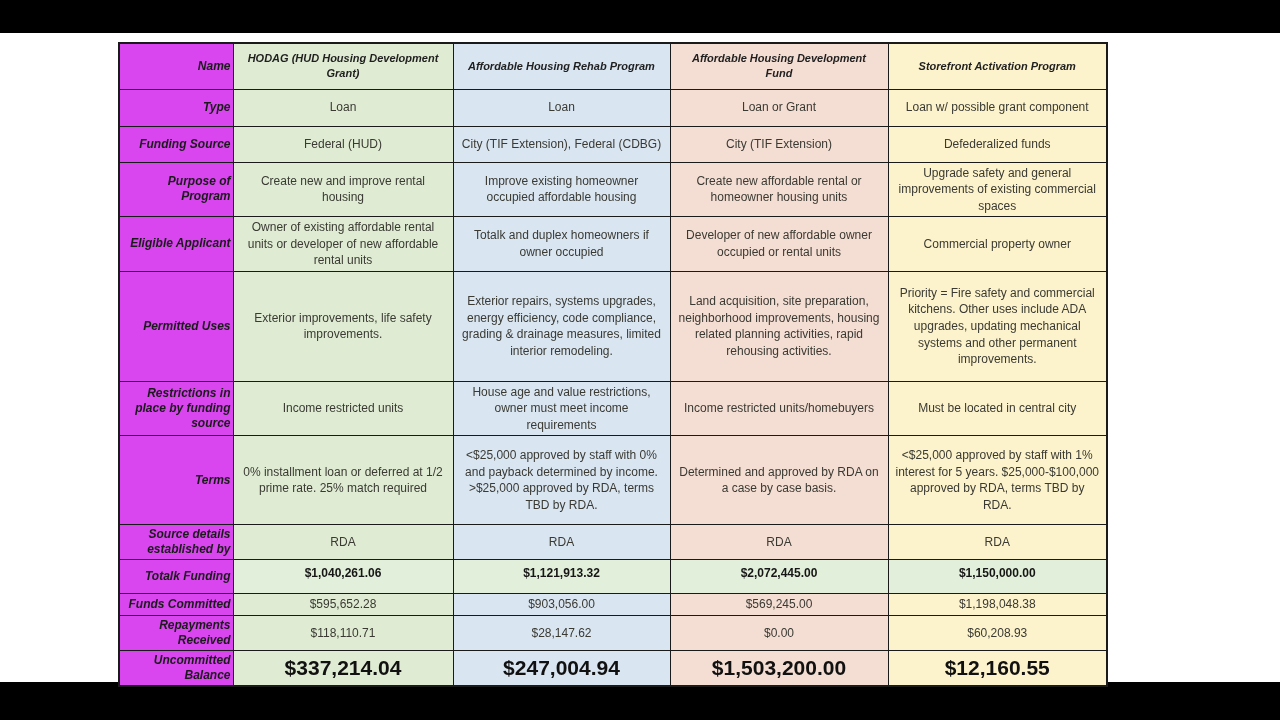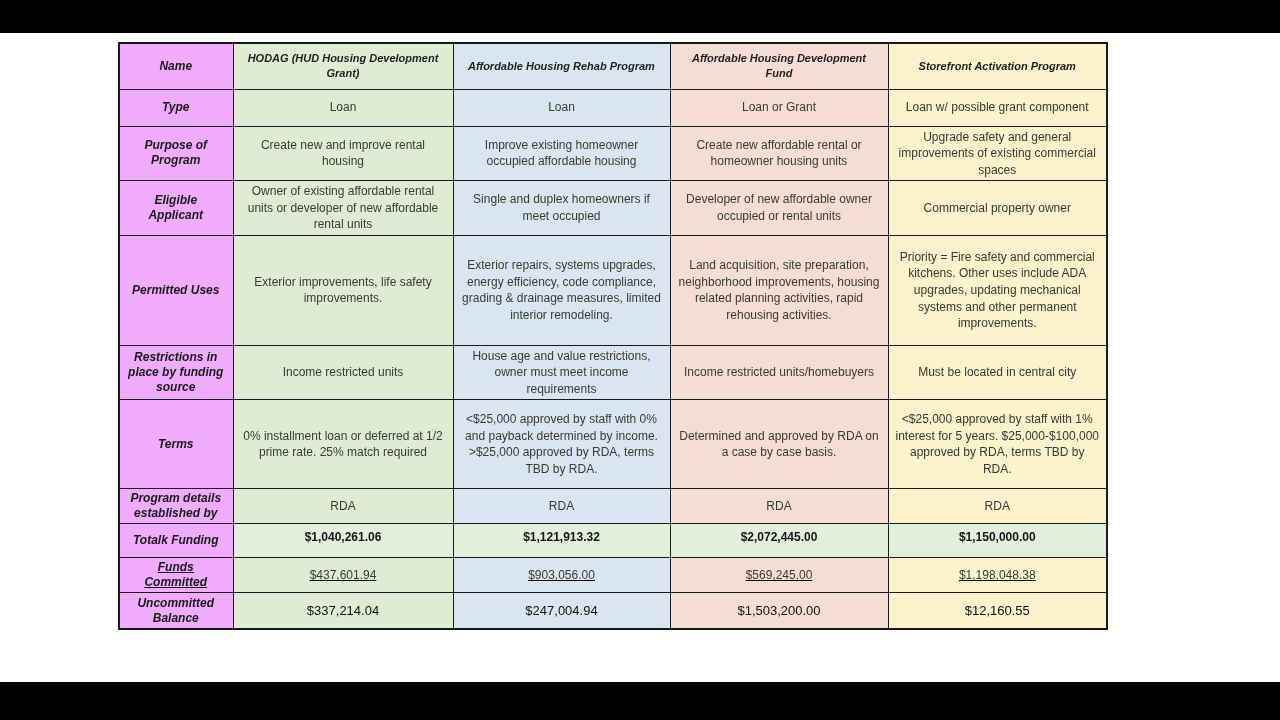--- a/index.html
+++ b/index.html
@@ -22,25 +22,25 @@
   .programs th, .programs td {
     border:1px solid #1a1a1a;
     padding:2px 7px;
     text-align:center; vertical-align:middle;
     color:#3a3a33;
     font-size:12px; line-height:1.38;
     overflow:hidden;
   }
   
   .programs th.rl {
-    background:#f0abfc;
-    text-align:center;
+    background:#d946ef;
+    text-align:right;
     font-style:italic; font-weight:bold;
     font-size:12px; color:#1a1a1a;
-    padding-right:8px; line-height:1.25;
+    padding-right:2px; line-height:1.25;
   }
   
   .programs th.prog {
     font-size:11px; font-weight:bold; font-style:italic;
     color:#1f1f1f; line-height:1.35;
   }
   
   .g  { background:var(--green,  #dfecd3); }
   .b  { background:var(--blue,   #d9e5f1); }
   .p  { background:var(--pink,   #f4ddd2); }
@@ -50,26 +50,26 @@
   tr.r0  { height:46px; }
   tr.r1  { height:37px; }
   tr.r2  { height:36px; }
   tr.r3  { height:52px;border-radius:9px; }
   tr.r4  { height:53px; }
   tr.r5  { height:110px; }
   tr.r6  { height:51px; }
   tr.r7  { height:89px; }
   tr.r8  { height:34px; }
   tr.r9  { height:34px; }
-  tr.r10 { height:19px;text-decoration:underline; }
+  tr.r10 { height:19px; }
   tr.r11 { height:35px; }
   tr.r12 { height:36px;margin-top:16px; }
   
   tr.r9 td  { font-weight:bold; color:#161616; padding-top:0; padding-bottom:8px; }
-  tr.r12 td { font-weight:normal; font-size:13px; color:#111111; }
+  tr.r12 td { font-weight:bold; font-size:21px; color:#111111; }
 </style>
 </head>
 <body>
 
 <div class="stage">
   <table class="programs">
     <colgroup>
       <col style="width:114px">
         <col style="width:220px">
         <col style="width:217px">
@@ -86,31 +86,38 @@
       </tr>
     </thead>
     <tbody>
       <tr class="r1">
         <th class="rl">Type</th>
         <td class="g">Loan</td>
         <td class="b">Loan</td>
         <td class="p">Loan or Grant</td>
         <td class="y">Loan w/ possible grant component</td>
       </tr>
+      <tr class="r2">
+        <th class="rl">Funding Source</th>
+        <td class="g">Federal (HUD)</td>
+        <td class="b">City (TIF Extension), Federal (CDBG)</td>
+        <td class="p">City (TIF Extension)</td>
+        <td class="y">Defederalized funds</td>
+      </tr>
       <tr class="r3">
         <th class="rl">Purpose of Program</th>
         <td class="g">Create new and improve rental housing</td>
         <td class="b">Improve existing homeowner occupied affordable housing</td>
         <td class="p">Create new affordable rental or homeowner housing units</td>
         <td class="y">Upgrade safety and general improvements of existing commercial spaces</td>
       </tr>
       <tr class="r4">
         <th class="rl">Eligible Applicant</th>
         <td class="g">Owner of existing affordable rental units or developer of new affordable rental units</td>
-        <td class="b">Single and duplex homeowners if meet occupied</td>
+        <td class="b">Totalk and duplex homeowners if owner occupied</td>
         <td class="p">Developer of new affordable owner occupied or rental units</td>
         <td class="y">Commercial property owner</td>
       </tr>
       <tr class="r5">
         <th class="rl">Permitted Uses</th>
         <td class="g">Exterior improvements, life safety improvements.</td>
         <td class="b">Exterior repairs, systems upgrades, energy efficiency, code compliance, grading &amp; drainage measures, limited interior remodeling.</td>
         <td class="p">Land acquisition, site preparation, neighborhood improvements, housing related planning activities, rapid rehousing activities.</td>
         <td class="y">Priority = Fire safety and commercial kitchens. Other uses include ADA upgrades, updating mechanical systems and other permanent improvements.</td>
       </tr>
@@ -122,39 +129,46 @@
         <td class="y">Must be located in central city</td>
       </tr>
       <tr class="r7">
         <th class="rl">Terms</th>
         <td class="g">0% installment loan or deferred at 1/2 prime rate. 25% match required</td>
         <td class="b">&lt;$25,000 approved by staff with 0% and payback determined by income. &gt;$25,000 approved by RDA, terms TBD by RDA.</td>
         <td class="p">Determined and approved by RDA on a case by case basis.</td>
         <td class="y">&lt;$25,000 approved by staff with 1% interest for 5 years. $25,000-$100,000 approved by RDA, terms TBD by RDA.</td>
       </tr>
       <tr class="r8">
-        <th class="rl">Program details established by</th>
+        <th class="rl">Source details established by</th>
         <td class="g">RDA</td>
         <td class="b">RDA</td>
         <td class="p">RDA</td>
         <td class="y">RDA</td>
       </tr>
       <tr class="r9">
         <th class="rl">Totalk Funding</th>
         <td class="tg">$1,040,261.06</td>
         <td class="tg">$1,121,913.32</td>
         <td class="tg">$2,072,445.00</td>
         <td class="tg">$1,150,000.00</td>
       </tr>
       <tr class="r10">
         <th class="rl">Funds Committed</th>
-        <td class="g">$437,601.94</td>
+        <td class="g">$595,652.28</td>
         <td class="b">$903,056.00</td>
         <td class="p">$569,245.00</td>
         <td class="y">$1,198,048.38</td>
+      </tr>
+      <tr class="r11">
+        <th class="rl">Repayments Received</th>
+        <td class="g">$118,110.71</td>
+        <td class="b">$28,147.62</td>
+        <td class="p">$0.00</td>
+        <td class="y">$60,208.93</td>
       </tr>
       <tr class="r12">
         <th class="rl">Uncommitted Balance</th>
         <td class="g">$337,214.04</td>
         <td class="b">$247,004.94</td>
         <td class="p">$1,503,200.00</td>
         <td class="y">$12,160.55</td>
       </tr>
     </tbody>
   </table>

